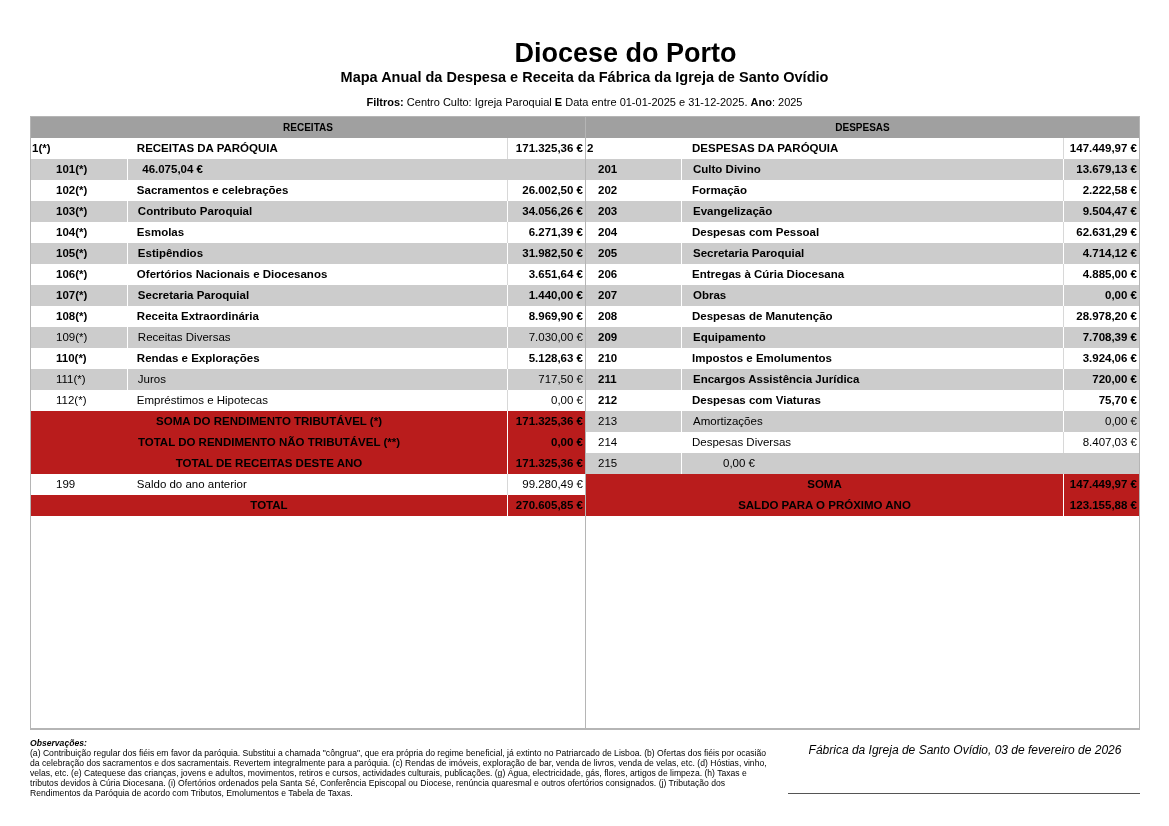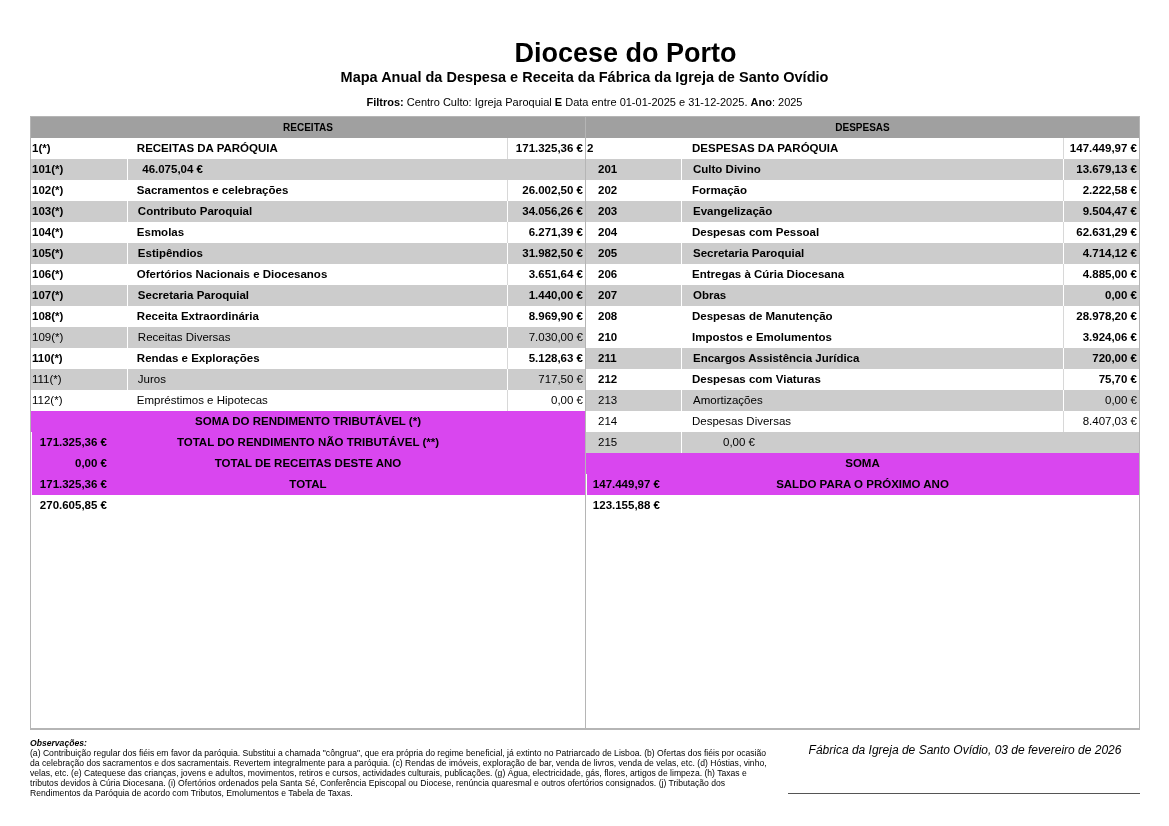--- a/index.html
+++ b/index.html
@@ -16,30 +16,30 @@
   .frame { position: absolute; top: 116px; left: 30px; width: 1110px; height: 614px;
            border: 1px solid #b5b5b5; border-bottom: 2px solid #b5b5b5; box-sizing: border-box; }
   .col { position: absolute; top: 0; height: 100%; box-sizing: border-box; }
   .col-left { left: 0; width: 555px; border-right: 1px solid #b5b5b5; }
   .col-right { left: 555px; width: 553px; }
 
   .hdr { height: 21px; background: #a0a0a0; text-align: center; font-weight: bold;
          font-size: 10px; line-height: 21px; }
   .row { height: 21px; display: flex; font-size: 11.5px; line-height: 21px; }
   .row.shade { background: #cccccc; }
-  .row.dark { background: #d946ef; flex-direction: column; }
+  .row.dark { background: #b91c1c; }
   .row.bold { font-weight: bold; }
   .c-code { box-sizing: border-box; }
   .c-desc { box-sizing: border-box; }
   .c-val { box-sizing: border-box; text-align: right; padding-right: 2px;
            border-left: 1px solid #d8d8d8; }
   .row.shade .c-val, .row.dark .c-val { border-left: 1px solid #ffffff; }
   .row.shade .c-desc { border-left: 1px solid #ffffff; }
 
-  .col-left .c-code { width: 96px; padding-left: 1px; }
+  .col-left .c-code { width: 96px; padding-left: 25px; }
   .col-left .c-desc { width: 381px; padding-left: 10px; }
   .col-left .c-val { width: 78px; }
   .col-left .row.top .c-code { padding-left: 1px; }
 
   .col-right .c-code { width: 95px; padding-left: 12px; }
   .col-right .c-desc { width: 382px; padding-left: 11px; }
   .col-right .c-val { width: 76px; }
   .col-right .row.top .c-code { padding-left: 1px; }
 
   .row.total .c-span { flex: 1; text-align: center; font-weight: bold; }
@@ -134,20 +134,25 @@
       <div class="c-val bold-val" style="font-weight:bold">171.325,36 €</div>
     </div>
     <div class="row dark total">
       <div class="c-span">TOTAL DO RENDIMENTO NÃO TRIBUTÁVEL (**)</div>
       <div class="c-val" style="font-weight:bold">0,00 €</div>
     </div>
     <div class="row dark total">
       <div class="c-span">TOTAL DE RECEITAS DESTE ANO</div>
       <div class="c-val" style="font-weight:bold">171.325,36 €</div>
     </div>
+    <div class="row">
+      <div class="c-code">199</div>
+      <div class="c-desc">Saldo do ano anterior</div>
+      <div class="c-val">99.280,49 €</div>
+    </div>
     <div class="row dark total">
       <div class="c-span">TOTAL</div>
       <div class="c-val" style="font-weight:bold">270.605,85 €</div>
     </div>
   </div>
 
   <div class="col col-right">
     <div class="hdr">DESPESAS</div>
     <div class="row bold top">
       <div class="c-code">2</div>
@@ -188,20 +193,25 @@
         <div class="row shade bold">
           <div class="c-code">207</div>
           <div class="c-desc">Obras</div>
           <div class="c-val">0,00 €</div>
         </div>
         <div class="row bold">
           <div class="c-code">208</div>
           <div class="c-desc">Despesas de Manutenção</div>
           <div class="c-val">28.978,20 €</div>
         </div>
+        <div class="row shade bold">
+          <div class="c-code">209</div>
+          <div class="c-desc">Equipamento</div>
+          <div class="c-val">7.708,39 €</div>
+        </div>
         <div class="row bold">
           <div class="c-code">210</div>
           <div class="c-desc">Impostos e Emolumentos</div>
           <div class="c-val">3.924,06 €</div>
         </div>
         <div class="row shade bold">
           <div class="c-code">211</div>
           <div class="c-desc">Encargos Assistência Jurídica</div>
           <div class="c-val">720,00 €</div>
         </div>

